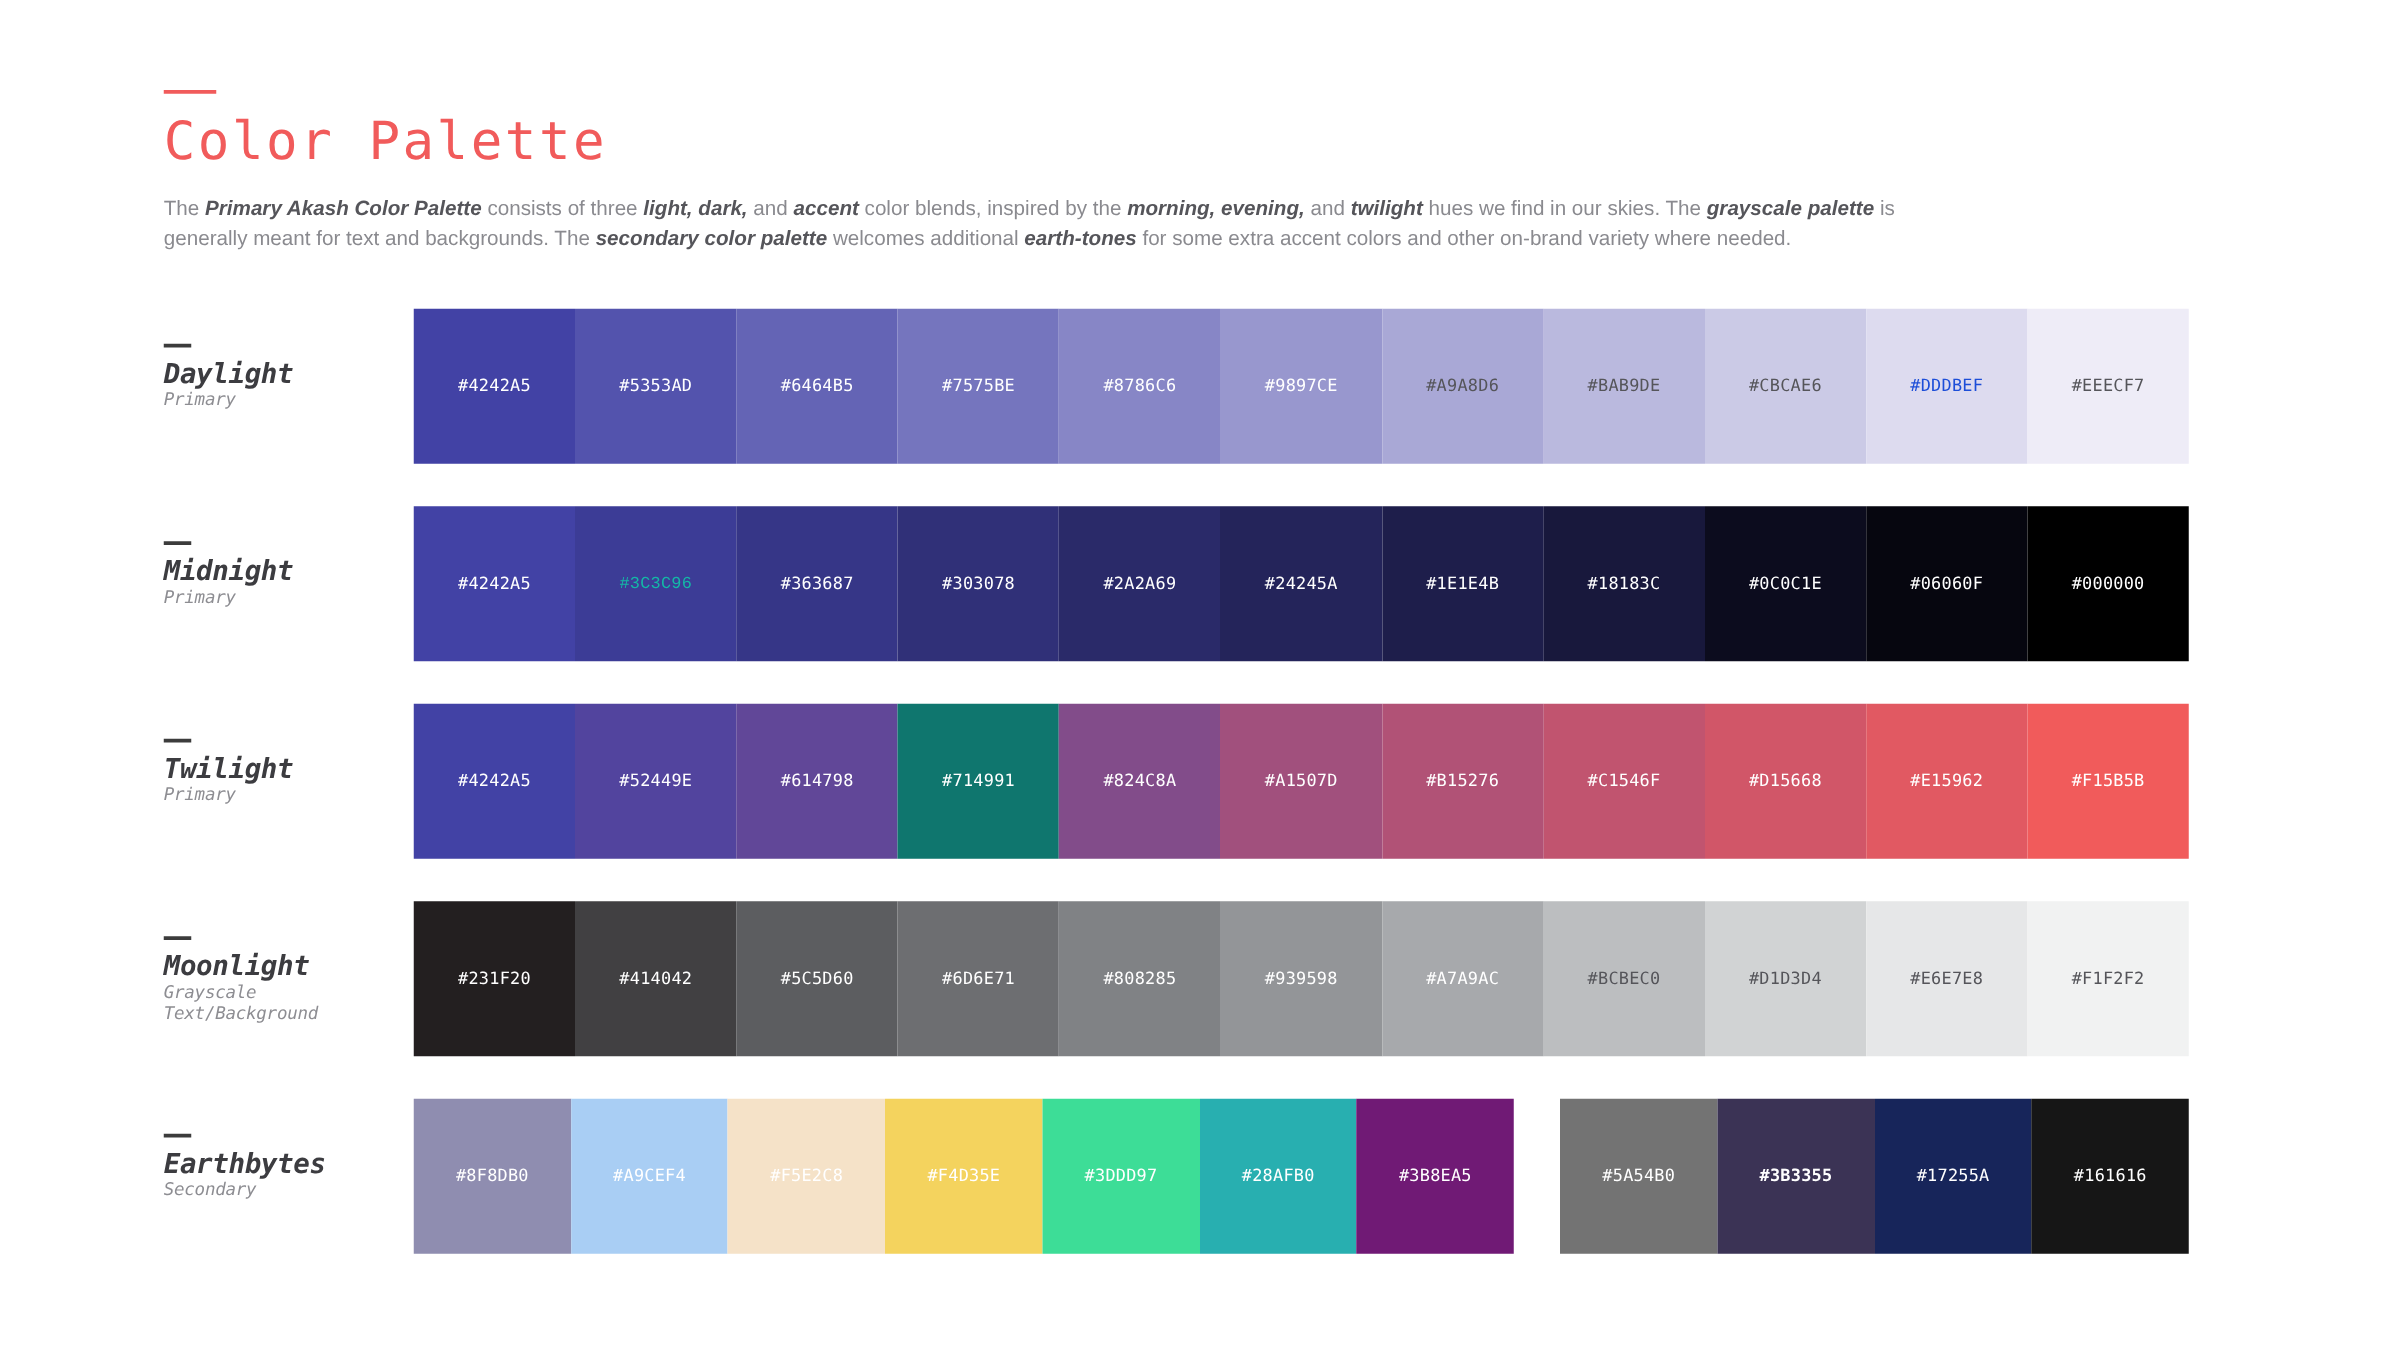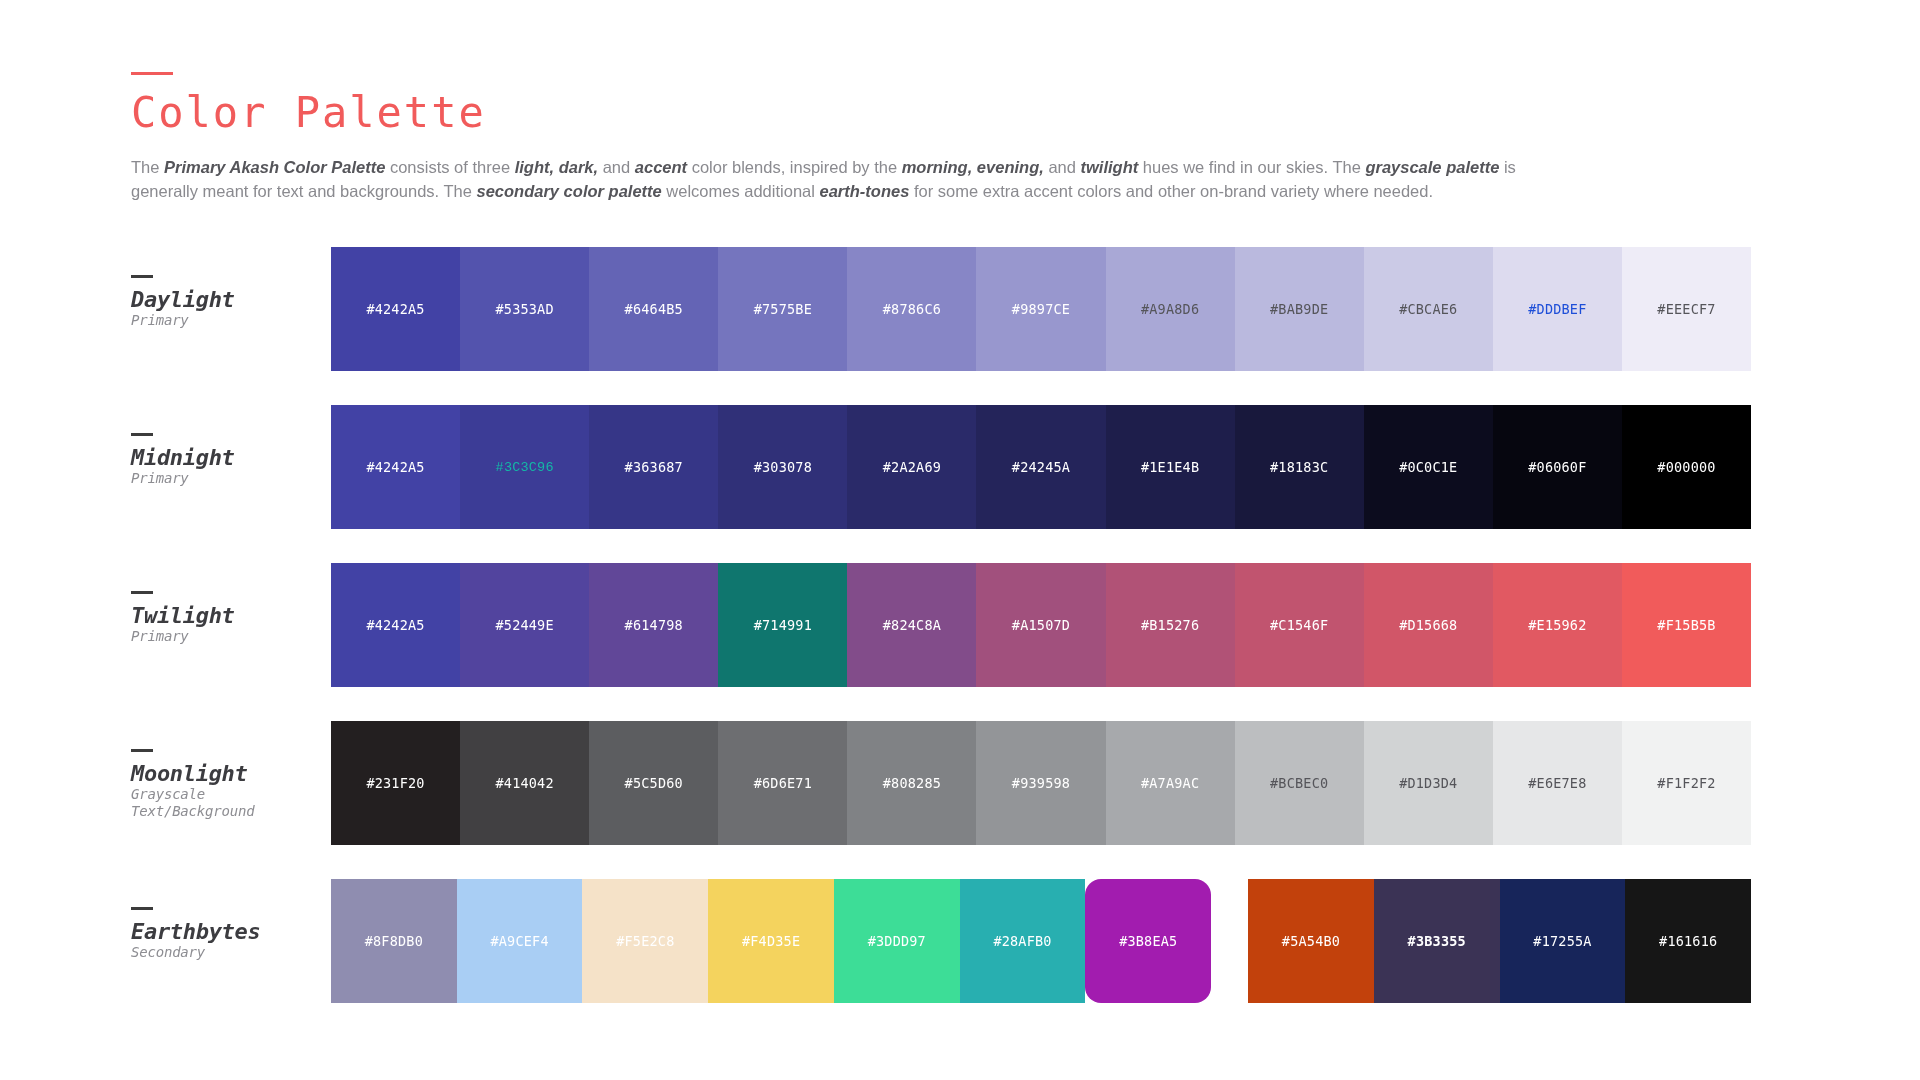--- a/index.html
+++ b/index.html
@@ -308,24 +308,24 @@
           </div>
           <div class="swatch" style="background: rgb(244, 211, 94);">
             <span class="swatch-code" style="color: rgb(255, 255, 255);">#F4D35E</span>
           </div>
           <div class="swatch" style="background: rgb(61, 221, 151);">
             <span class="swatch-code" style="color: rgb(255, 255, 255);">#3DDD97</span>
           </div>
           <div class="swatch" style="background: rgb(40, 175, 176);">
             <span class="swatch-code" style="color: rgb(255, 255, 255);">#28AFB0</span>
           </div>
-          <div class="swatch" style="background: #a21caf; border-radius: 16px;">
+          <div class="swatch" style="background: #701a75;">
             <span class="swatch-code" style="color: rgb(255, 255, 255);">#3B8EA5</span>
           </div>
-          <div class="swatch" style="background: #c2410c; margin-left: 37px;">
+          <div class="swatch" style="background: #737373; margin-left: 37px;">
             <span class="swatch-code" style="color: rgb(255, 255, 255);">#5A54B0</span>
           </div>
           <div class="swatch" style="background: rgb(59, 51, 85);">
             <span class="swatch-code" style="color: rgb(255, 255, 255); font-weight: bold;">#3B3355</span>
           </div>
           <div class="swatch" style="background: rgb(23, 37, 90);">
             <span class="swatch-code" style="color: rgb(255, 255, 255);">#17255A</span>
           </div>
           <div class="swatch" style="background: rgb(22, 22, 22);">
             <span class="swatch-code" style="color: rgb(255, 255, 255);">#161616</span>

